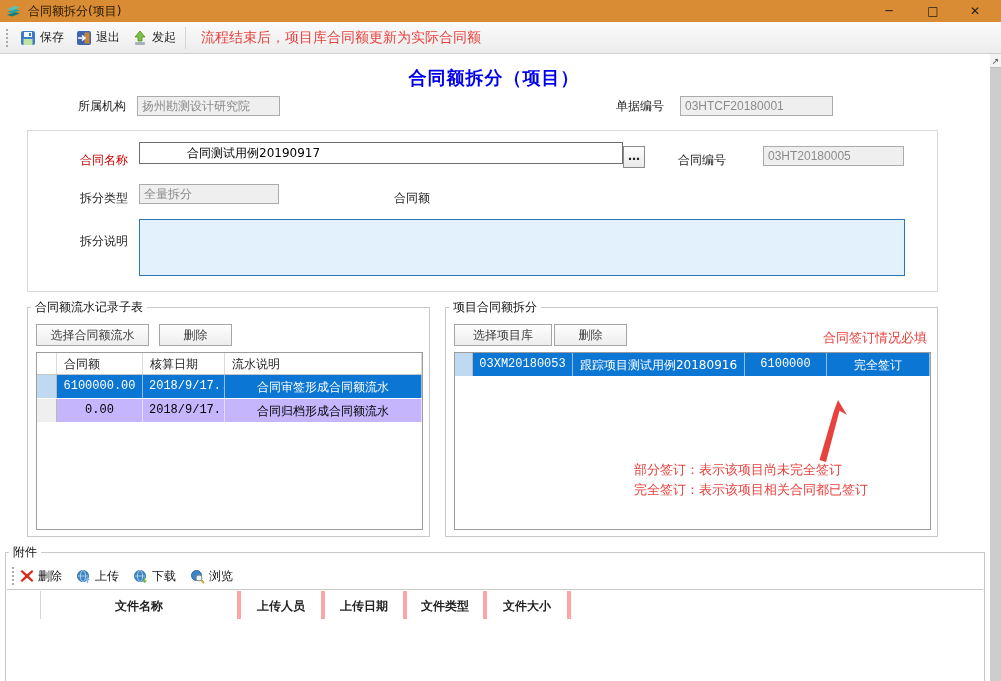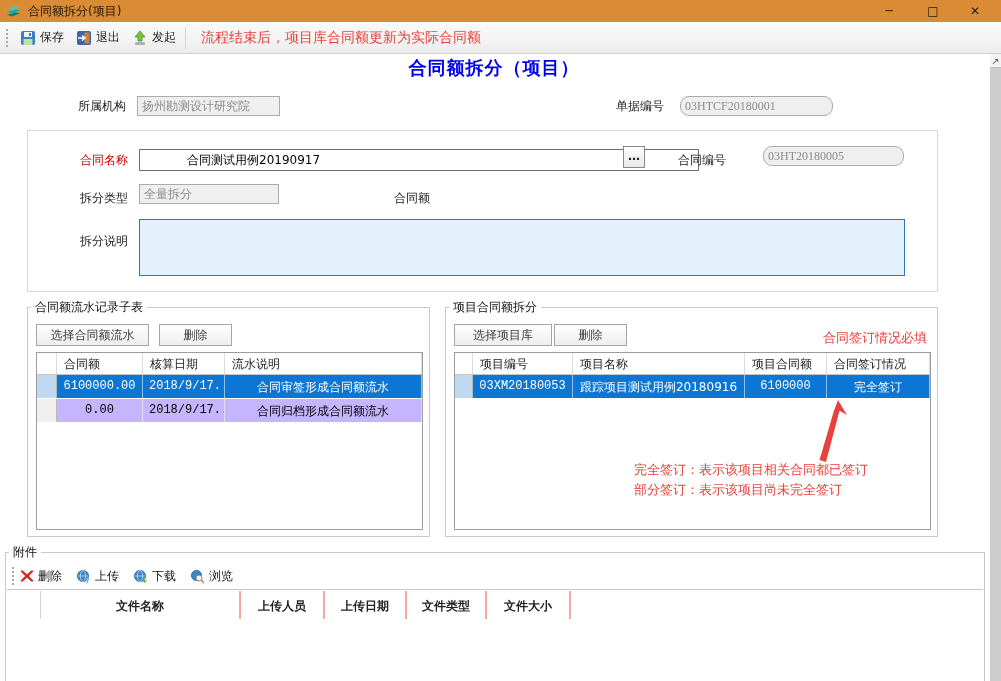--- a/index.html
+++ b/index.html
@@ -21,37 +21,37 @@
     display:flex;align-items:center;padding:0 5px;}
   .gripper{height:18px;border-left:2px dotted #A9A9A9;margin:0 6px 0 1px;}
   .tb-btn{display:flex;align-items:center;gap:4px;padding:3px 6px;color:#1d1d1d;}
   .tb-sep{width:1px;height:22px;background:#D6D6D6;margin:0 3px;}
   .tb-note{color:var(--annotation-red,#E84040);font-size:14px;margin-left:12px;}
   
   .scrollbar{position:absolute;top:54px;right:0;width:11px;height:627px;background:#CDCDCD;}
   .scroll-btn{width:11px;height:14px;background:#F3F3F3;color:#4a4a4a;font-size:9px;
     text-align:center;line-height:14px;border-bottom:1px solid #bdbdbd;}
   
-  .page-title{position:absolute;top:56px;left:0;width:988px;text-align:center;
+  .page-title{position:absolute;top:66px;left:0;width:988px;text-align:center;
     color:var(--heading-blue,#0000EE);font-size:18px;font-weight:bold;letter-spacing:1px;}
   .lbl{position:absolute;text-align:center;line-height:20px;}
   .lbl.red{color:var(--label-red,#CC0000);}
   .inp{position:absolute;border:1px solid #ABABAB;background:#EFEFEF;color:#8B8B8B;
     font-size:12px;padding:0 4px;font-family:"DejaVu Sans",sans-serif;}
-  .inp.mono{font-family:Liberation Serif, serif;border-radius:9px;}
+  .inp.mono{font-family:Liberation Sans, sans-serif;}
   .inp.editable{background:#fff;border:1px solid #6E6E6E;color:#000;}
   #org-label{left:72px;top:96px;width:60px;}
   #org-input{left:137px;top:96px;width:143px;height:20px;}
   #docno-label{left:610px;top:96px;width:60px;}
   #docno-input{left:680px;top:96px;width:153px;height:20px;}
   
   .main-group{position:absolute;left:27px;top:130px;width:911px;height:162px;
     border:1px solid #D8D8D8;background:#fff;}
   #name-label{left:46px;top:19px;width:60px;}
-  #name-input{left:111px;top:18px;width:560px;height:22px;padding-left:47px;}
+  #name-input{left:111px;top:11px;width:484px;height:22px;padding-left:47px;}
   #picker-btn{position:absolute;left:595px;top:15px;width:22px;height:22px;
     background:linear-gradient(#FDFDFD,#E9E9E9);border:1px solid #8a8a8a;
     text-align:center;line-height:18px;font-weight:bold;}
   .form-note{position:absolute;left:268px;top:0;color:var(--annotation-red,#E84040);
     font-size:14px;line-height:18px;pointer-events:none;z-index:5;}
   #cno-label{left:644px;top:19px;width:60px;}
   #cno-input{left:735px;top:15px;width:141px;height:20px;}
   #stype-label{left:46px;top:57px;width:60px;}
   #stype-input{left:111px;top:53px;width:140px;height:20px;}
   #amt-label{left:348px;top:57px;width:72px;}
@@ -91,21 +91,21 @@
   
   .proj-note{position:absolute;left:188px;top:152px;color:var(--annotation-red,#E84040);
     font-size:13px;line-height:20px;}
   .red-arrow{position:absolute;left:366px;top:92px;width:38px;height:62px;}
   
   #attach-group{left:5px;top:552px;width:980px;height:140px;}
   .at-toolbar{position:absolute;left:1px;top:10px;width:976px;height:27px;
     border-bottom:1px solid #C9C9C9;display:flex;align-items:center;padding:0 4px;}
   .at-item{display:flex;align-items:center;gap:4px;margin-right:14px;color:#111;}
   .at-header{position:absolute;left:1px;top:38px;width:976px;height:28px;display:flex;}
-  .ah-cell{border-right:2px solid #fca5a5;font-weight:bold;text-align:center;
+  .ah-cell{border-right:4px solid #fca5a5;font-weight:bold;text-align:center;
     padding-top:7px;white-space:nowrap;overflow:hidden;}
   .at-c0{width:34px;border-right:1px solid #D5D5D5;}
   .at-c1{width:200px;} .at-c2{width:84px;} .at-c3{width:82px;} .at-c4{width:80px;} .at-c5{width:84px;}
   .at-fill{flex:1;border-right:none;}
   svg{display:block;}
 </style>
 </head>
 <body>
 
 <div class="titlebar">
@@ -205,41 +205,34 @@
     </div>
   </div>
 </div>
 
 <div class="fset" id="proj-group">
   <span class="legend">项目合同额拆分</span>
   <div class="btn" id="proj-select-btn">选择项目库</div>
   <div class="btn" id="proj-del-btn">删除</div>
   <span class="req-note">合同签订情况必填</span>
   <div class="grid" id="proj-grid">
-    <div class="grid-header">
-      <div class="gh-cell pt-c0"></div>
-      <div class="gh-cell pt-c1">项目编号</div>
-      <div class="gh-cell pt-c2">项目名称</div>
-      <div class="gh-cell pt-c3">项目合同额</div>
-      <div class="gh-cell pt-c4">合同签订情况</div>
-    </div>
     <div class="grid-row selected">
       <div class="g-cell pt-c0 sel-cell"></div>
       <div class="g-cell pt-c1 mono">03XM20180053</div>
       <div class="g-cell pt-c2">跟踪项目测试用例20180916</div>
       <div class="g-cell pt-c3 mono">6100000</div>
       <div class="g-cell pt-c4">完全签订</div>
     </div>
   </div>
   <svg class="red-arrow" viewBox="0 0 38 62">
     <path d="M26 0 L35 15 L27.5 10.8 L14 62 L7.5 60 L21.8 11.2 Z" fill="#E8423E"></path>
   </svg>
   <div class="proj-note">
+    <div>部分签订：表示该项目尚未完全签订</div>
     <div>完全签订：表示该项目相关合同都已签订</div>
-    <div>部分签订：表示该项目尚未完全签订</div>
   </div>
 </div>
 
 <div class="fset" id="attach-group">
   <span class="legend">附件</span>
   <div class="at-toolbar">
     <span class="gripper"></span>
     <div class="at-item">
       <span>
         <svg width="14" height="14" viewBox="0 0 14 14">

